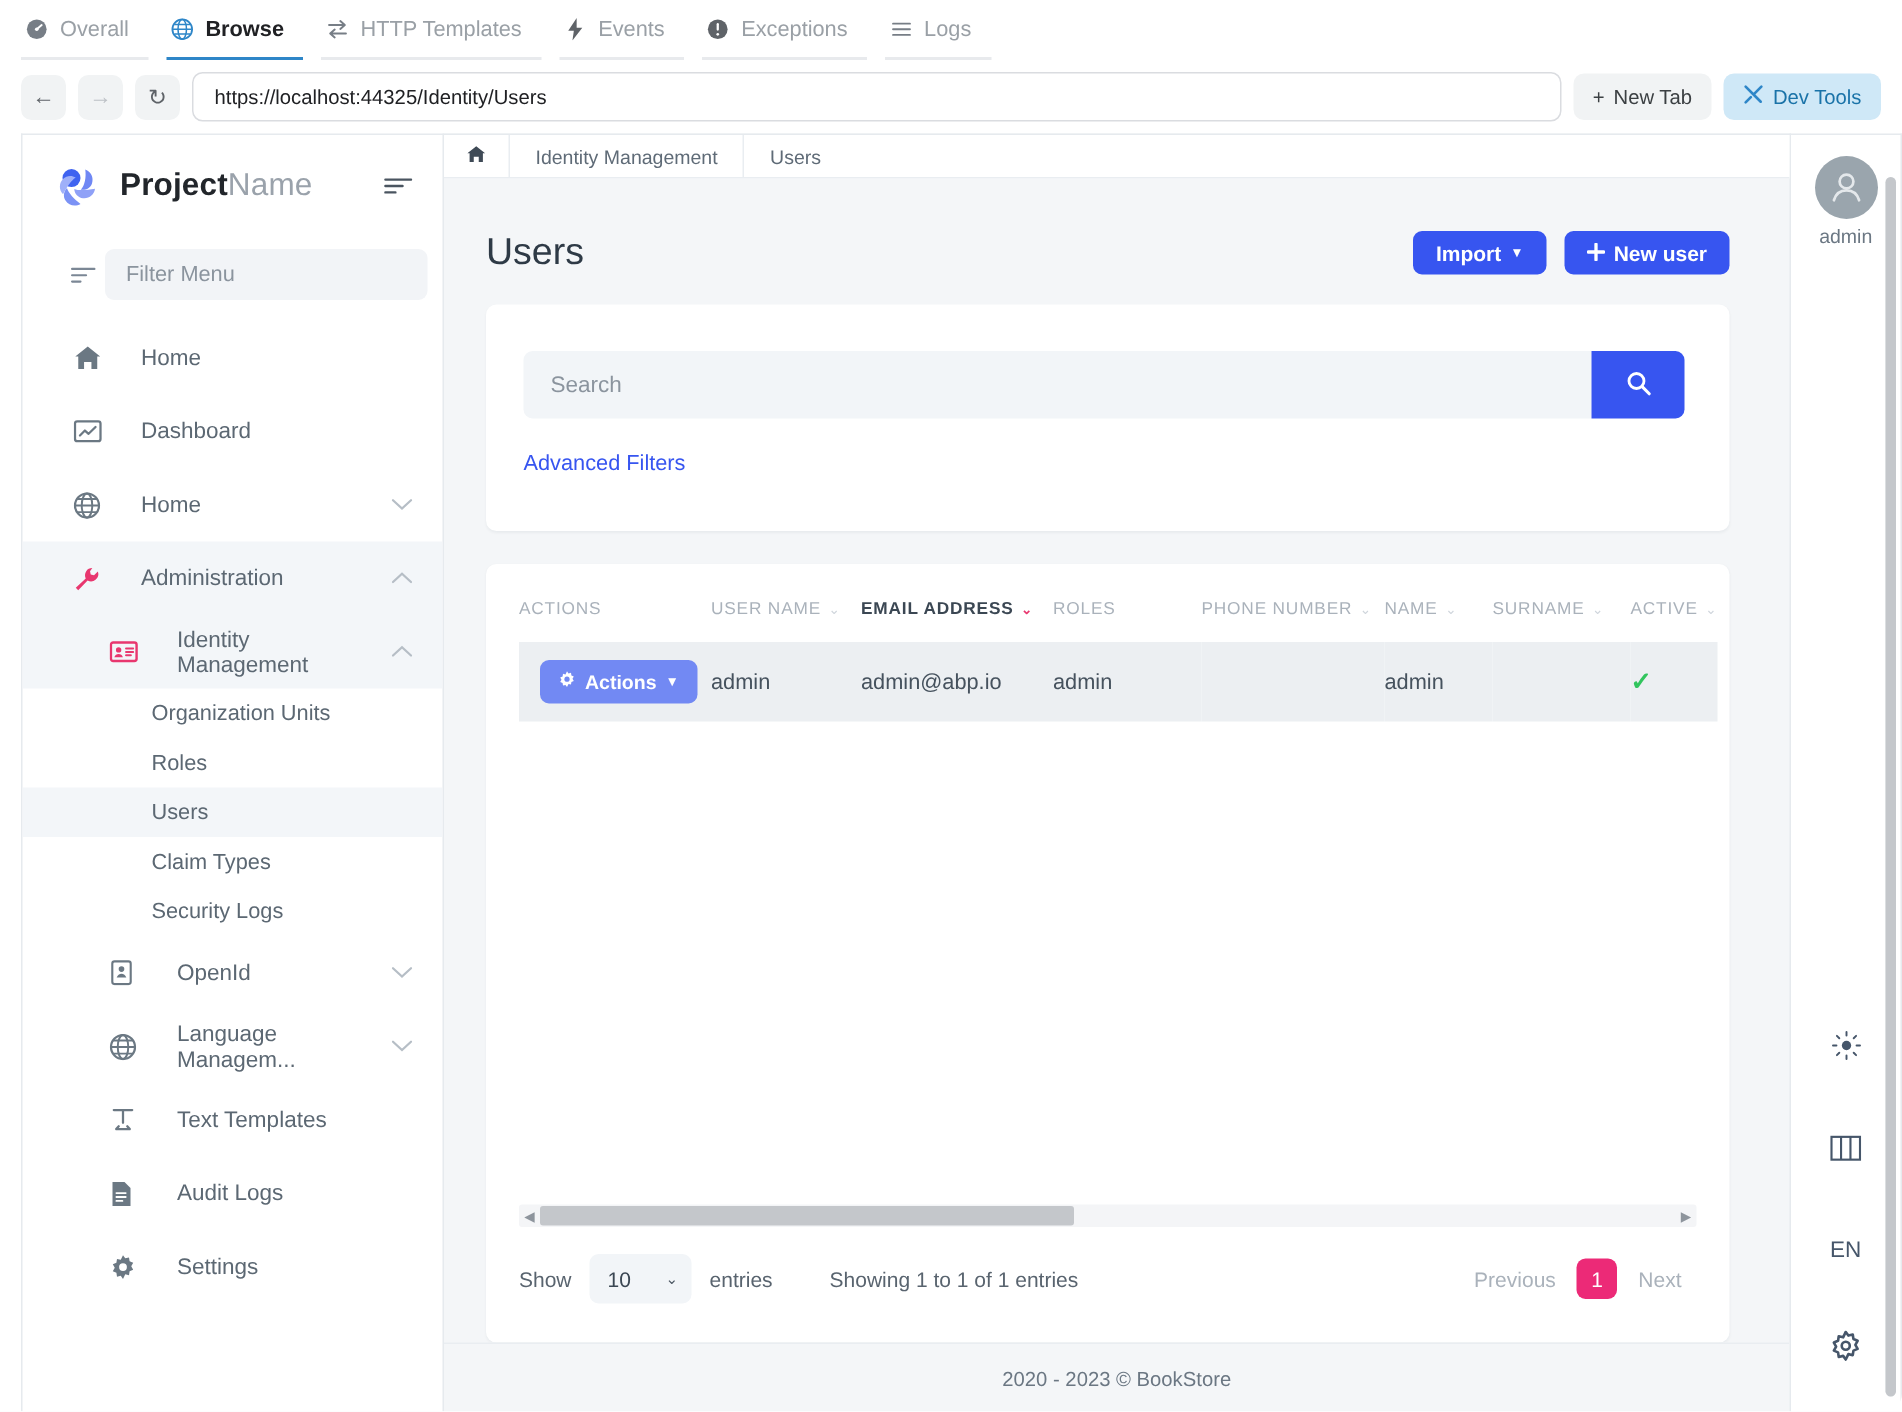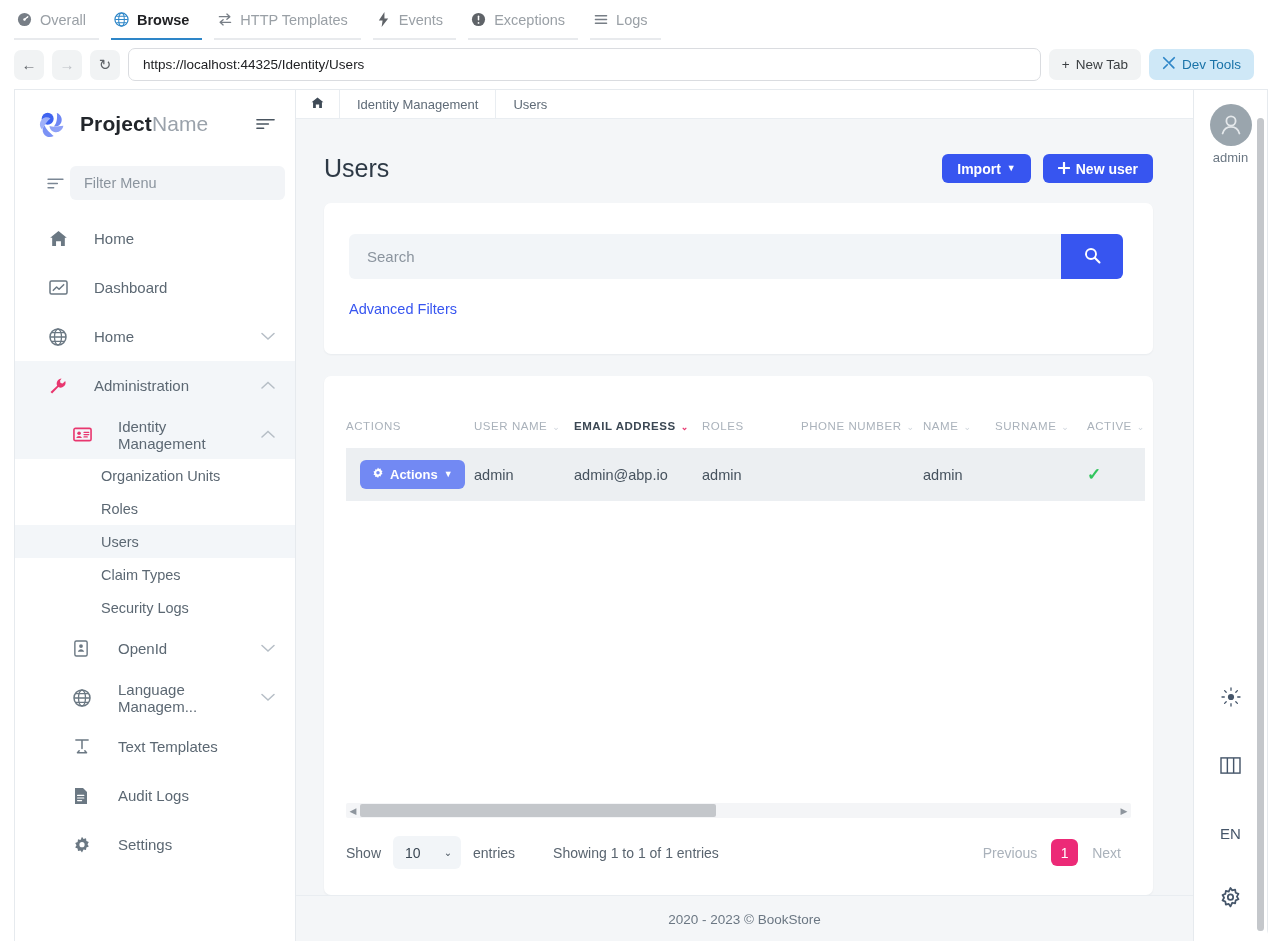--- a/index.html
+++ b/index.html
@@ -215,21 +215,21 @@
     border-radius: 0 6px 6px 0;
     cursor: pointer; display: flex; align-items: center; justify-content: center;
   }
   .advlink {
     margin-top: 22px; color: #3755f0; font-size: 14.5px; cursor: pointer;
     display: inline-block;
   }
 
   .card.tablecard { margin-top: 22px; padding: 0 0 0 0; flex: 1 1 auto; display: flex; flex-direction: column; min-height: 0; }
   .tbl-wrap { padding: 24px 8px 0 22px; }
-  table { width: 100%; border-collapse: collapse; margin-top: 20px; }
+  table { width: 100%; border-collapse: collapse; }
   thead th {
     text-align: left;
     font-size: 11.5px; letter-spacing: .55px;
     color: #aab2bb; font-weight: 400; text-transform: uppercase;
     padding: 0 0 16px 0;
     white-space: nowrap;
   }
   thead th.sorted { color: #3b4753; font-weight: 700; }
   .th-caret { color: #e8376f; font-size: 9px; margin-left: 5px; }
   .th-caret.mute { color: #cfd5dc; }

